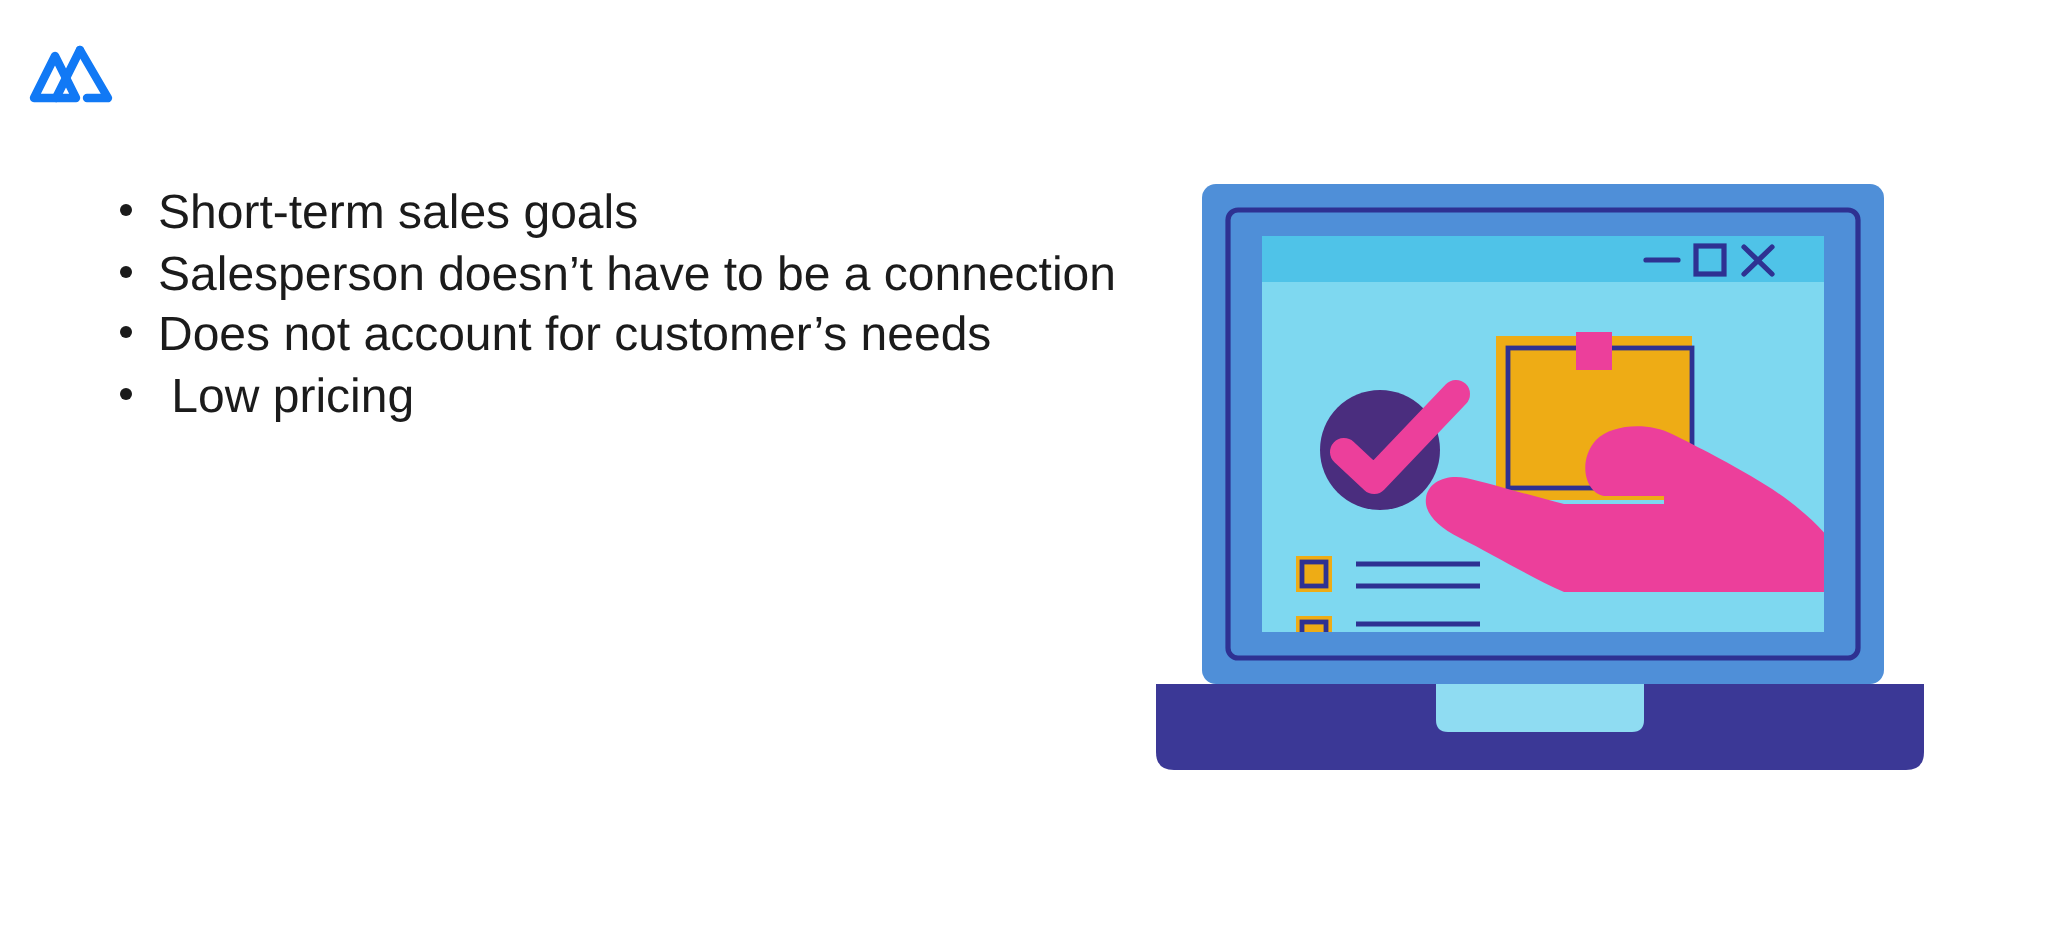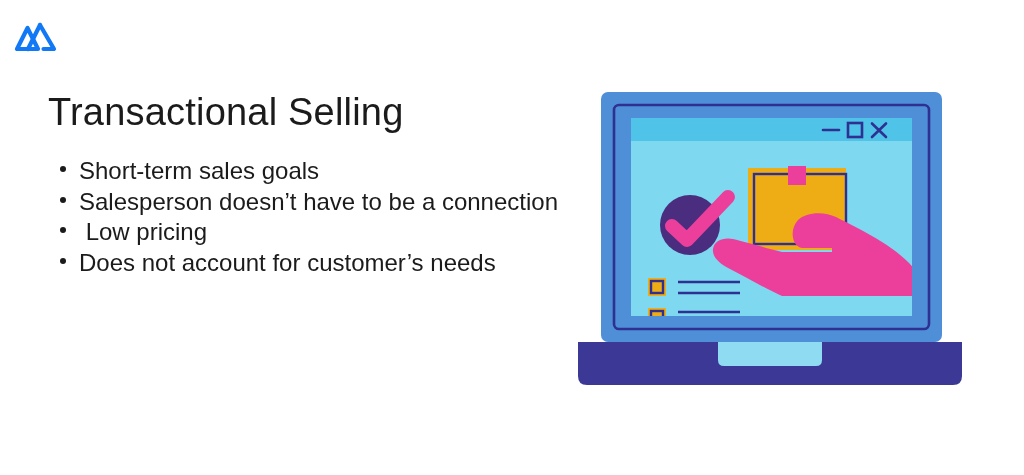--- a/index.html
+++ b/index.html
@@ -81,26 +81,25 @@
   <svg viewBox="0 0 44 36" width="44" height="36">
     <g fill="none" stroke="#1179f5" stroke-width="4.2" stroke-linejoin="round" stroke-linecap="round">
       <path d="M 13.5 9 L 3 30 L 24 30 Z"></path>
       <path d="M 26 6 L 14 30"></path>
       <path d="M 26 6 L 40 30 L 29.5 30"></path>
     </g>
   </svg>
 </div>
 
 <div id="text-column">
-  <h1 id="page-title">Transactional Selling</h1>
   <ul id="bullet-list">
     <li>Short-term sales goals</li>
     <li>Salesperson doesn’t have to be a connection</li>
+    <li>Does not account for customer’s needs</li>
     <li> Low pricing</li>
-    <li>Does not account for customer’s needs</li>
   </ul>
 </div>
 
 <div id="illustration">
   <svg viewBox="0 0 400 315" width="400" height="315">
 
     <rect x="31" y="12" width="341" height="250" rx="7" ry="7" fill="#4f8fd8"></rect>
 
     <rect x="44" y="25" width="315" height="224" rx="5" ry="5" fill="none" stroke="#2e3192" stroke-width="2.6"></rect>
 

